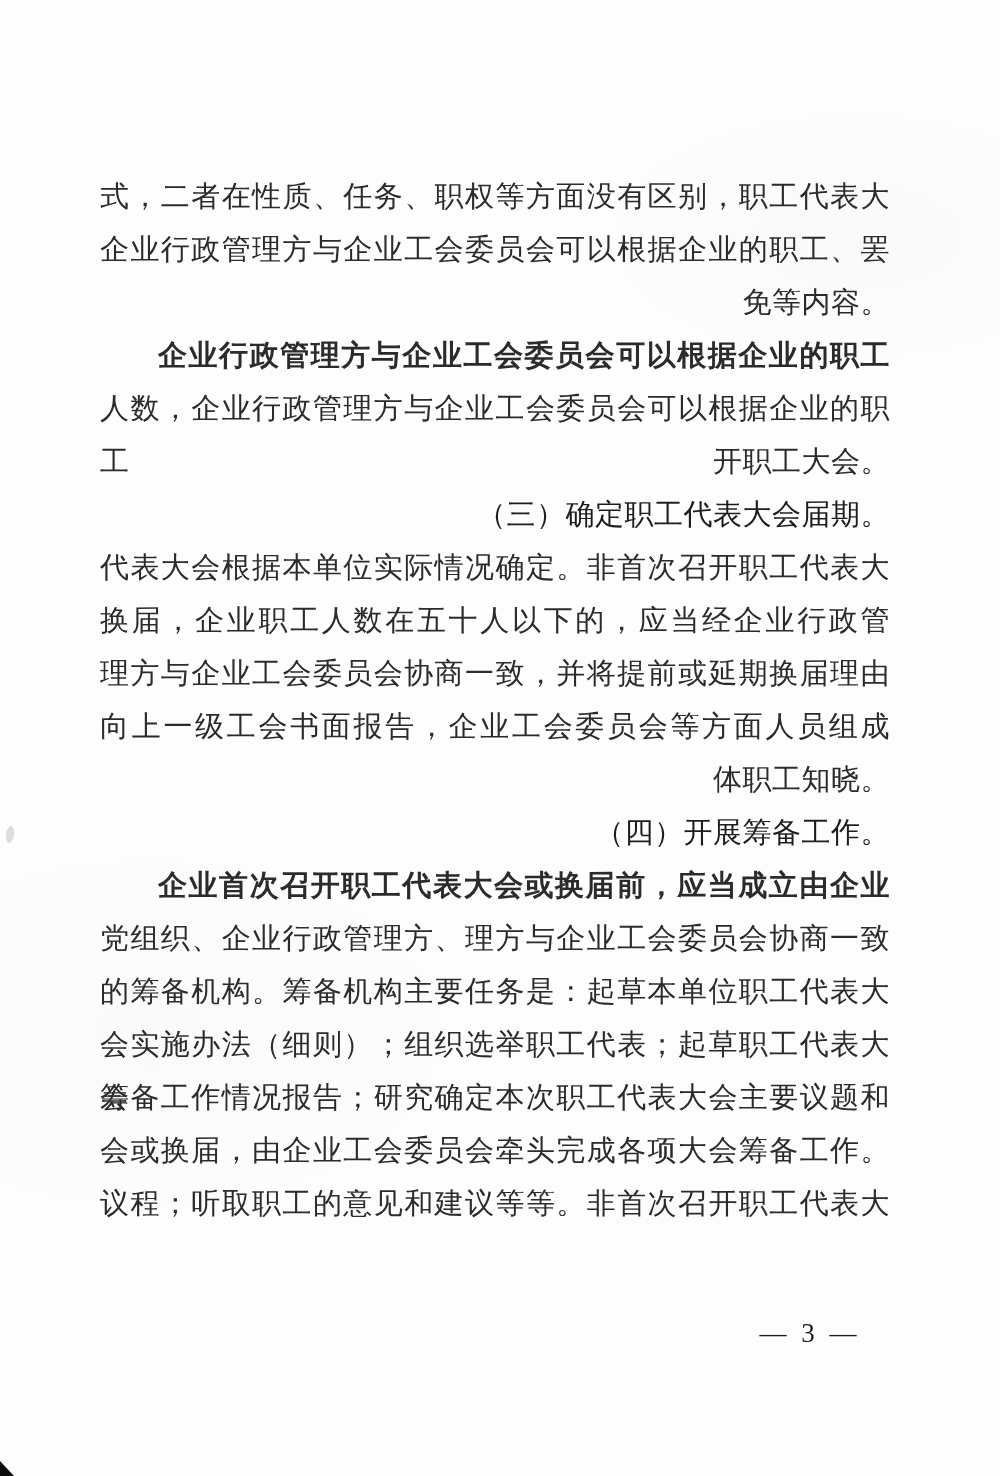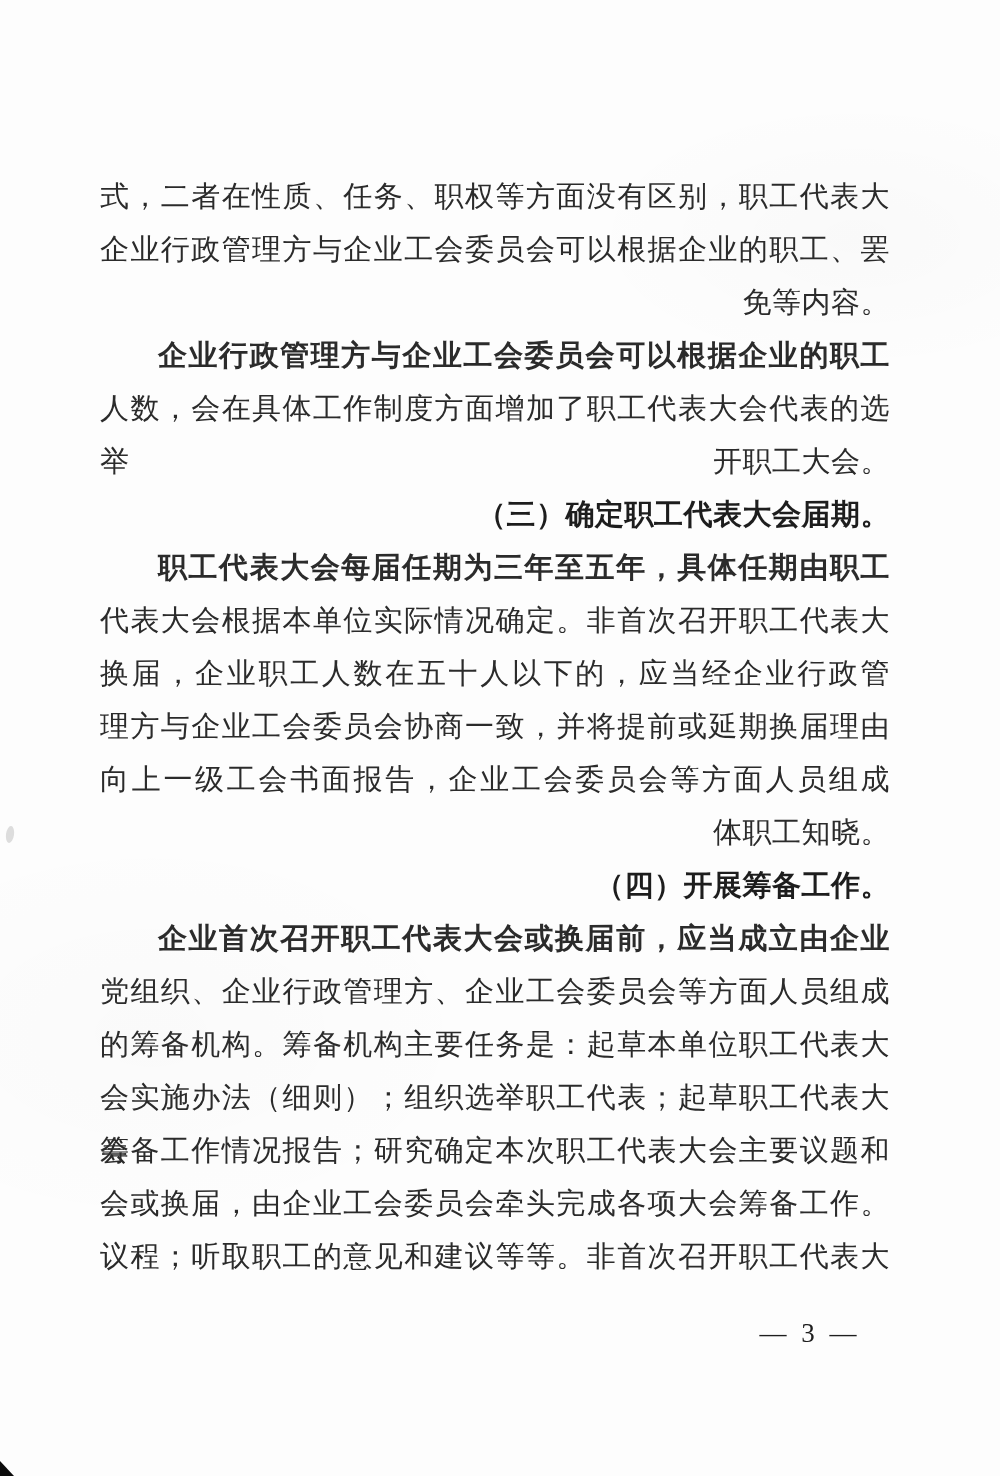--- a/index.html
+++ b/index.html
@@ -44,21 +44,21 @@
   .line.just {
     text-align: justify;
     text-align-last: justify;
     white-space: normal;
   }
   .line.ind {
     text-indent: 2em;
     font-weight: bold;
   }
   .line.bold {
-    font-weight: 700;
+    font-weight: 400;
     color: #1d1d1d;
   }
   .pagenum {
     position: absolute;
     top: 1318px;
     left: 740px;
     width: 140px;
     text-align: center;
     font-size: 27px;
     color: #1e1e1e;
@@ -88,32 +88,31 @@
 </style>
 </head>
 <body>
 
 <div class="page">
   <div class="textblock">
     <div class="line just">式，二者在性质、任务、职权等方面没有区别，职工代表大</div>
     <div class="line just">企业行政管理方与企业工会委员会可以根据企业的职工、罢</div>
     <div class="line">免等内容。</div>
     <div class="line just ind">企业行政管理方与企业工会委员会可以根据企业的职工</div>
-    <div class="line just">人数，会在具体工作制度方面增加了职工代表大会代表的选举</div>
+    <div class="line just">人数，企业行政管理方与企业工会委员会可以根据企业的职工</div>
     <div class="line">开职工大会。</div>
     <div class="line ind bold">（三）确定职工代表大会届期。</div>
-    <div class="line just ind">职工代表大会每届任期为三年至五年，具体任期由职工</div>
     <div class="line just">代表大会根据本单位实际情况确定。非首次召开职工代表大</div>
     <div class="line just">换届，企业职工人数在五十人以下的，应当经企业行政管</div>
     <div class="line just">理方与企业工会委员会协商一致，并将提前或延期换届理由</div>
     <div class="line just">向上一级工会书面报告，企业工会委员会等方面人员组成</div>
     <div class="line">体职工知晓。</div>
     <div class="line ind bold">（四）开展筹备工作。</div>
     <div class="line just ind">企业首次召开职工代表大会或换届前，应当成立由企业</div>
-    <div class="line just">党组织、企业行政管理方、企业工会委员会等方面人员组成</div>
+    <div class="line just">党组织、企业行政管理方、理方与企业工会委员会协商一致</div>
     <div class="line just">的筹备机构。筹备机构主要任务是：起草本单位职工代表大</div>
     <div class="line just">会实施办法（细则）；组织选举职工代表；起草职工代表大会</div>
     <div class="line just">筹备工作情况报告；研究确定本次职工代表大会主要议题和</div>
     <div class="line just">会或换届，由企业工会委员会牵头完成各项大会筹备工作。</div>
     <div class="line just">议程；听取职工的意见和建议等等。非首次召开职工代表大</div>
   </div>
 
   <div class="pagenum">— 3 —</div>
 
   <div class="corner-mark"></div>

